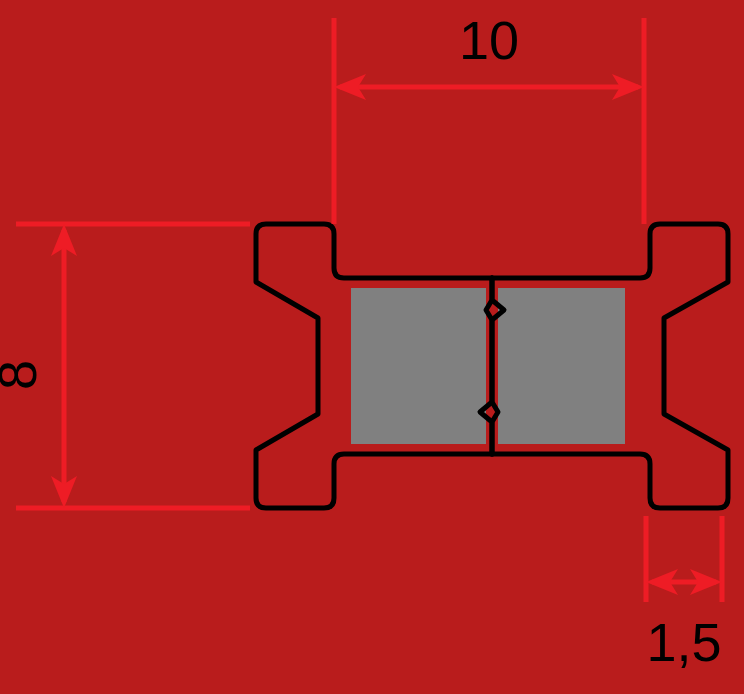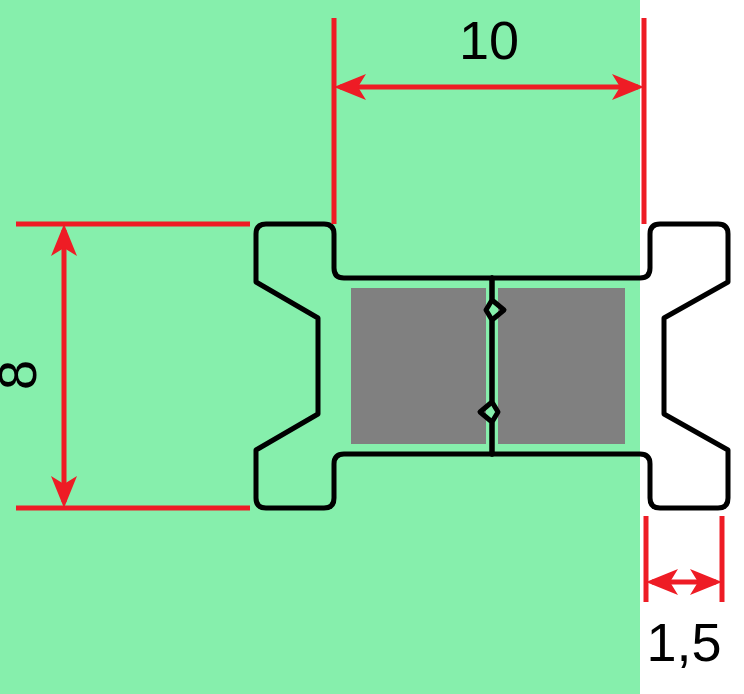--- a/index.html
+++ b/index.html
@@ -8,23 +8,23 @@
     background: #ffffff;
   }
   body {
     width: 744px;
     height: 694px;
     overflow: hidden;
     font-family: "Liberation Sans", sans-serif;
   }
   #drawing-root {
     position: relative;
-    width: 640px;
+    width: 744px;
     height: 694px;
-    background: #86efac;
+    background: #b91c1c;
   }
   svg#technical-drawing {
     display: block;
     width: 744px;
     height: 694px;
   }
   .profile-outline {
     fill: none;
     stroke: #000000;
     stroke-width: 5;

